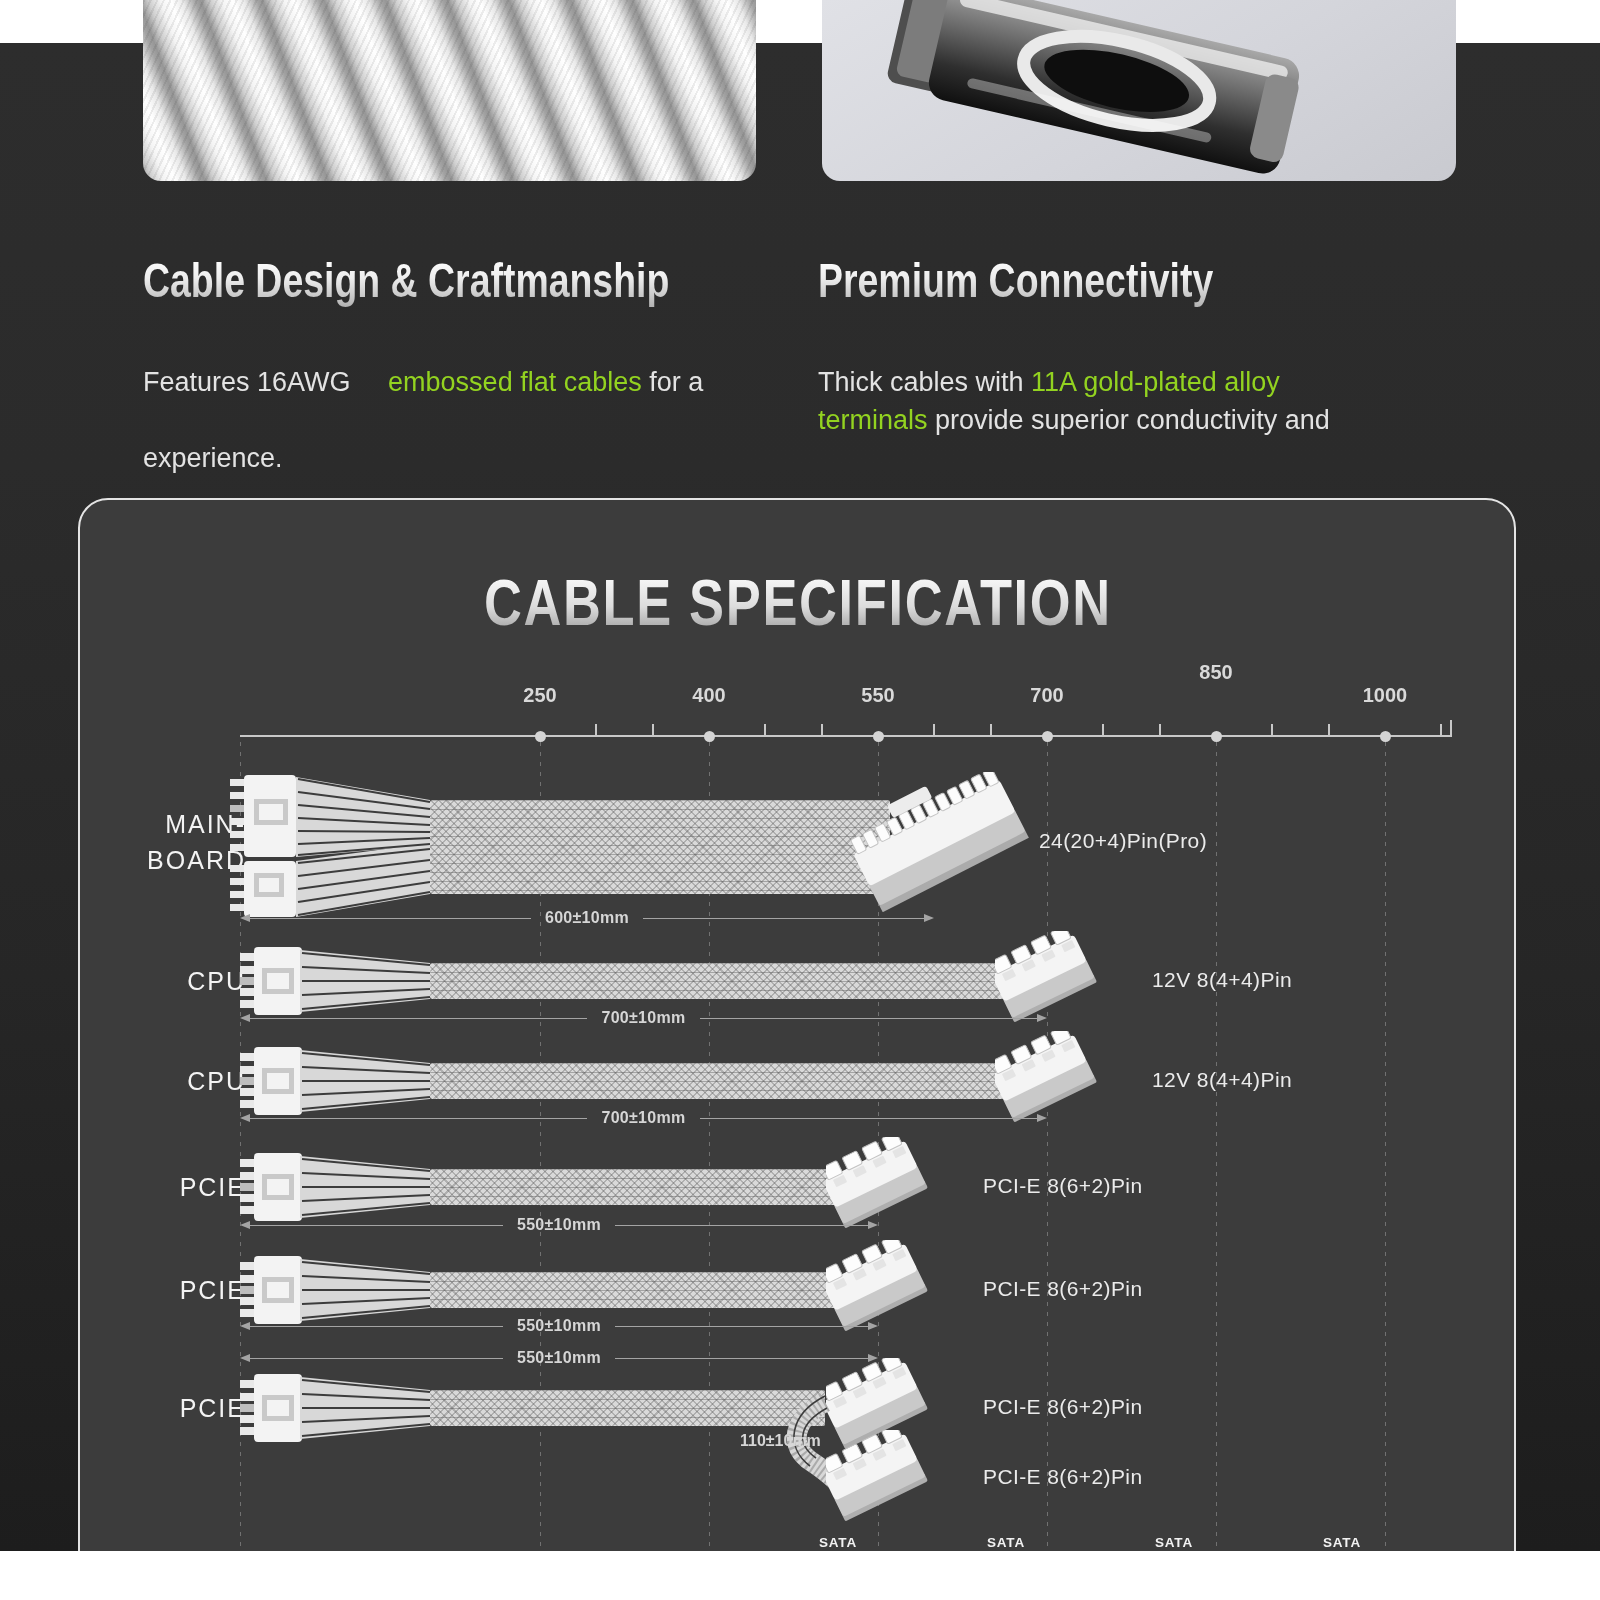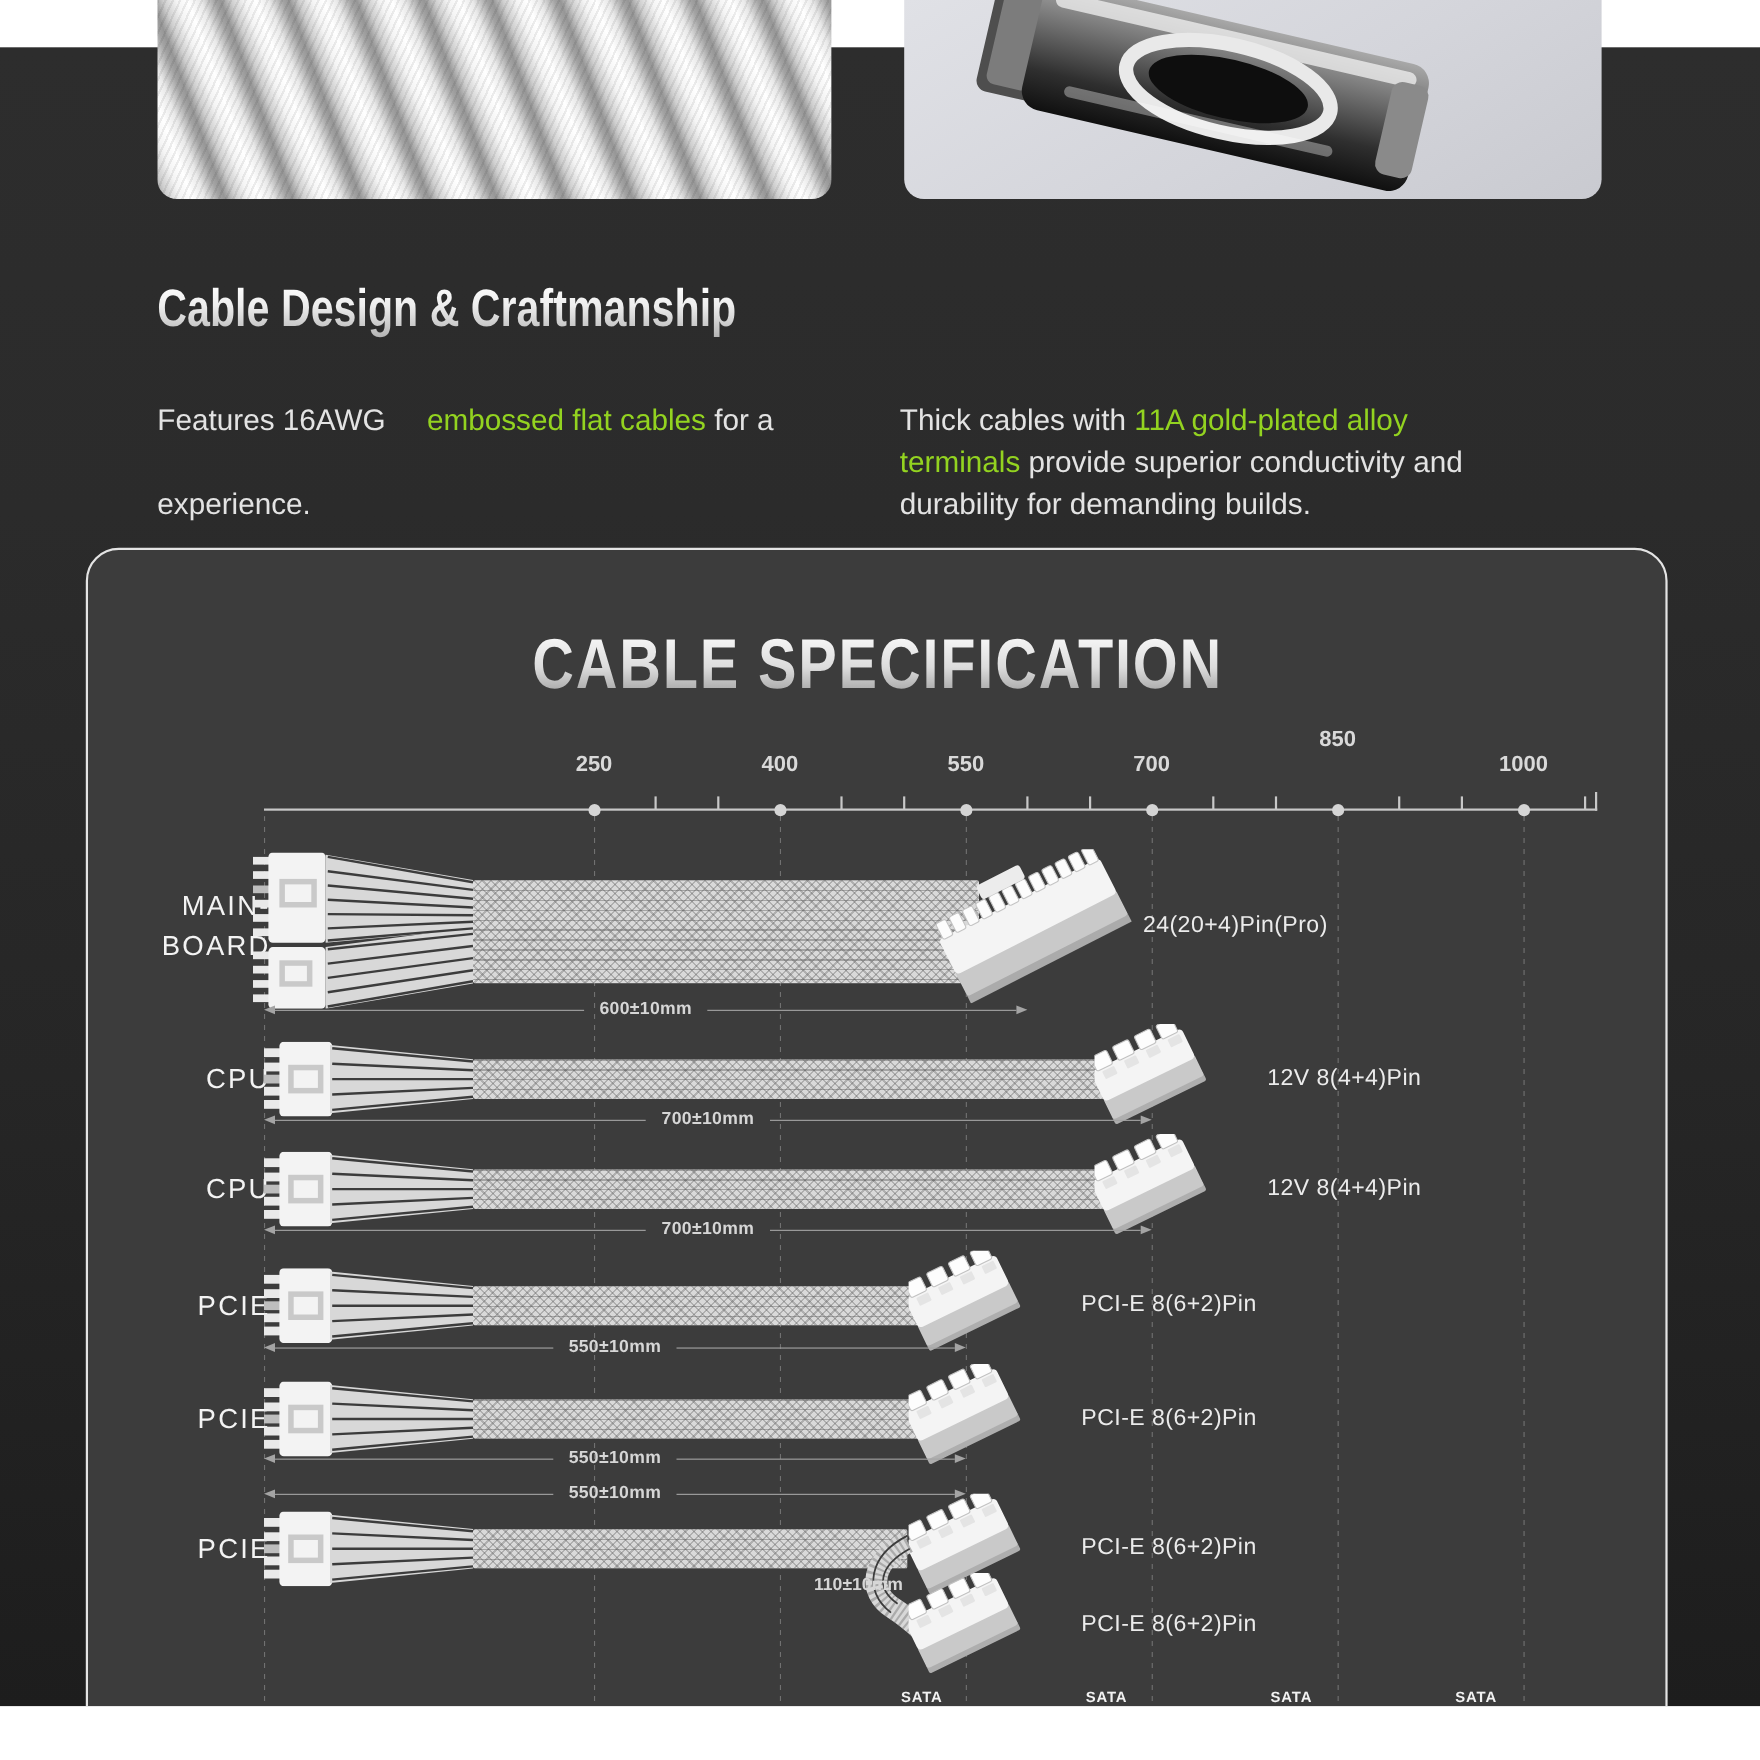--- a/index.html
+++ b/index.html
@@ -68,21 +68,24 @@
 
 <div class="page">
   <div class="dark">
     <div id="stage">
 
       <h2 class="feat-heading" style="left:143px">
         <span class="cond">Cable Design &amp; Craftmanship</span>
       </h2>
       <p class="feat-body" id="body-left" style="left:143px;width:595px"><span>Features 16AWG </span><span class="hl" style="color: rgb(147, 211, 32); margin-left: 30px;">embossed flat cables</span><span> for a</span><br><br><span>experience.</span></p>
 
-      <p class="feat-body" id="body-right" style="left:818px;width:580px"><span>Thick cables with </span><span class="hl" style="color: rgb(147, 211, 32);">11A gold-plated alloy</span><br><span class="hl" style="color: rgb(147, 211, 32);">terminals</span><span> provide superior conductivity and</span><br><span>durability for demanding builds.</span></p>
+      <h2 class="feat-heading" style="left:818px">
+        <span class="cond">Premium Connectivity</span>
+      </h2>
+      <p class="feat-body" id="body-right" style="left:818px;width:580px"><span>Thick cables with </span><span class="hl" style="color: rgb(147, 211, 32);">11A gold-plated alloy</span><br><span class="hl" style="color: rgb(147, 211, 32);">terminals</span><span> provide superior conductivity and</span><br></p>
 
       <div class="panel"></div>
       <div class="spec-title">
         <span class="cond">CABLE SPECIFICATION</span>
       </div>
 
       <div id="chart">
           <div class="ruler-line" style="position: absolute; left: 240px; top: 735px; width: 1212px;"></div>
           <div class="tick-dot" style="position: absolute; left: 535px; top: 731px;"></div>
           <div class="ruler-label" style="position: absolute; left: 495px; top: 684px;">250</div>

